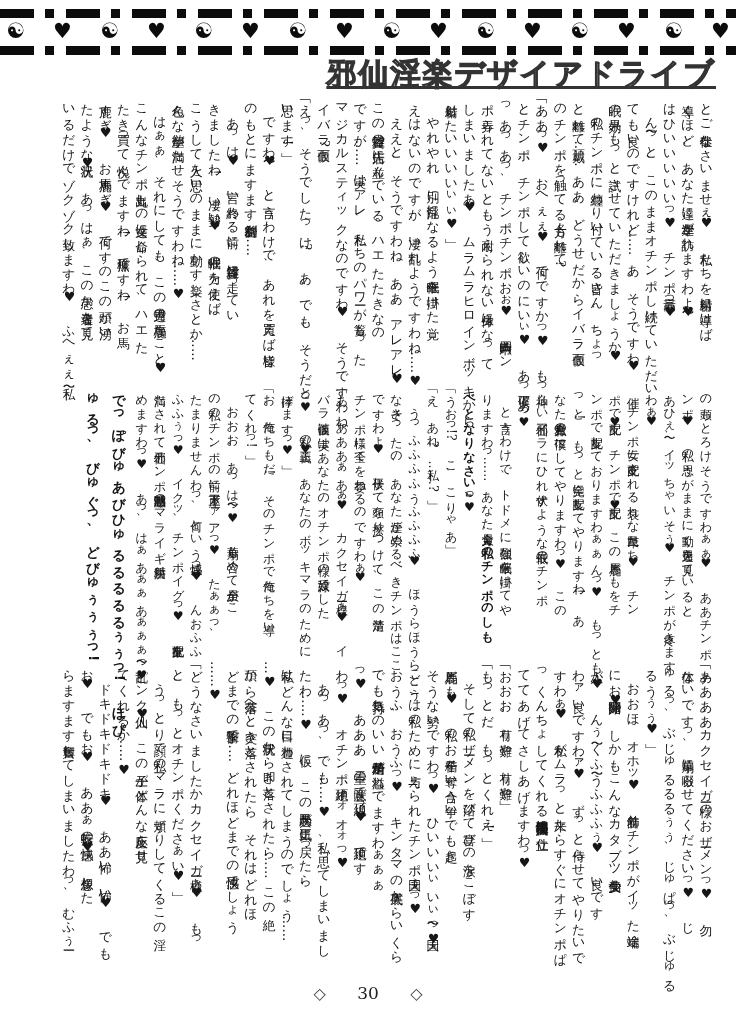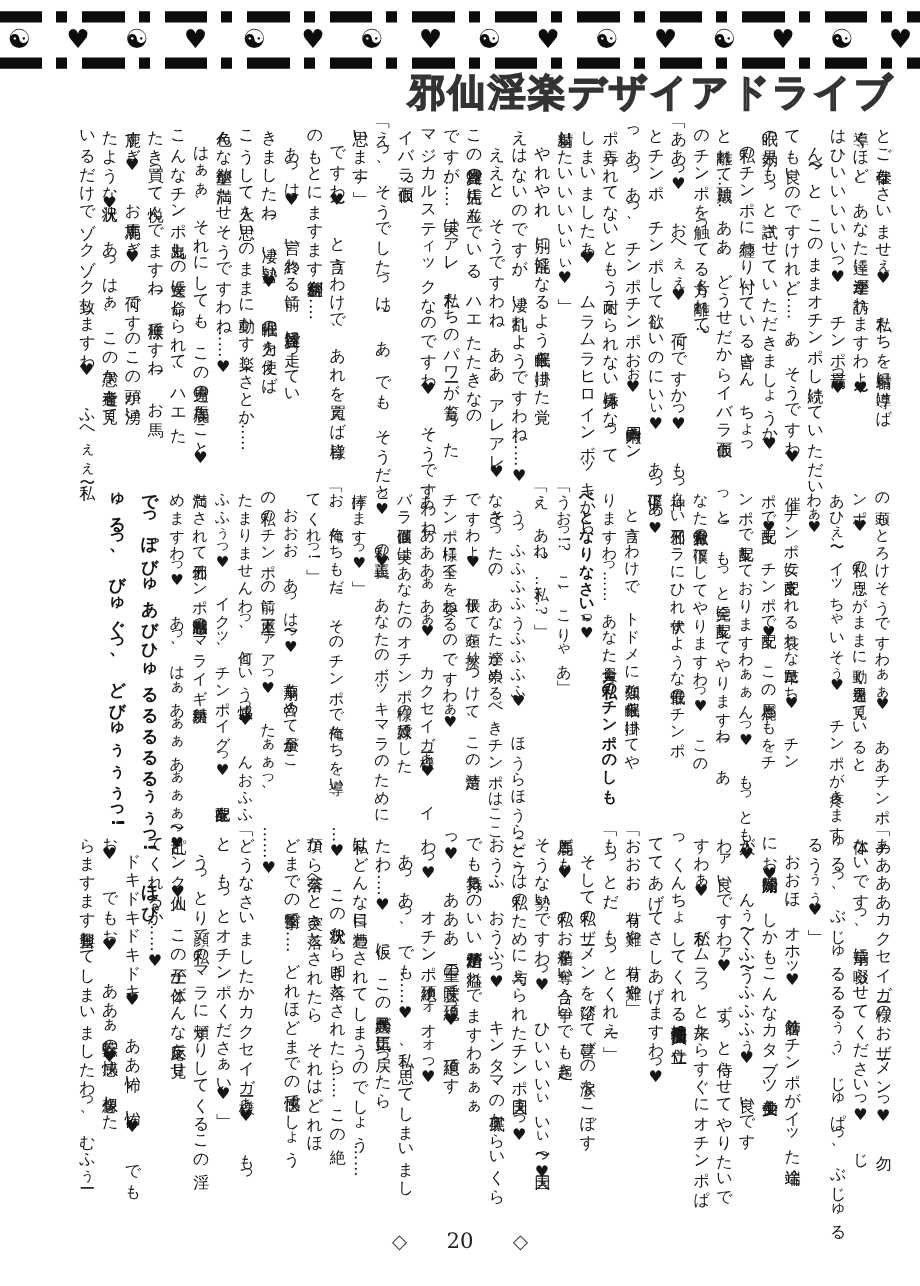--- a/index.html
+++ b/index.html
@@ -27,20 +27,21 @@
     font-size:21px; line-height:1; color:#0c0c0c;
   }
 
   
   .title {
     position:absolute; top:54px; right:20px; margin:0;
     font-family:"DejaVu Sans","Liberation Sans",sans-serif;
     font-size:30px; font-weight:700; letter-spacing:2px;
     color:transparent; -webkit-text-stroke:1.2px #333;
     white-space:nowrap;
+    text-decoration:underline;
   }
   @supports not (-webkit-text-stroke: 1px #000) {
     .title { color:#333; }
   }
 
   
   .vblock {
     position:absolute; right:21px;
     writing-mode:vertical-rl; text-orientation:mixed;
     font-size:12.8px; letter-spacing:0.3px; line-height:18.2px;
@@ -205,17 +206,17 @@
       <p class="vcol">　うっとり顔で私のマラに頬ずりしてくるこの淫</p>
       <p class="vcol">乱ピンク仙人♥　この子が一体どんな反応を見せ</p>
       <p class="vcol">てくれるか……♥</p>
       <p class="vcol">　ドキドキドキドキ♥　ああ怖い、怖い♥　でも</p>
       <p class="vcol">お♥　でもお♥　ああぁ転落の快感♥　想像した</p>
       <p class="vcol">らますます興奮してしまいましたわっ、むふぅー</p>
     </div>
 
   <div class="footer">
     <span class="diamond">◇</span>
-    <span class="pnum">20</span>
+    <span class="pnum">30</span>
     <span class="diamond">◇</span>
   </div>
 
 </div>
 
 </body></html>

